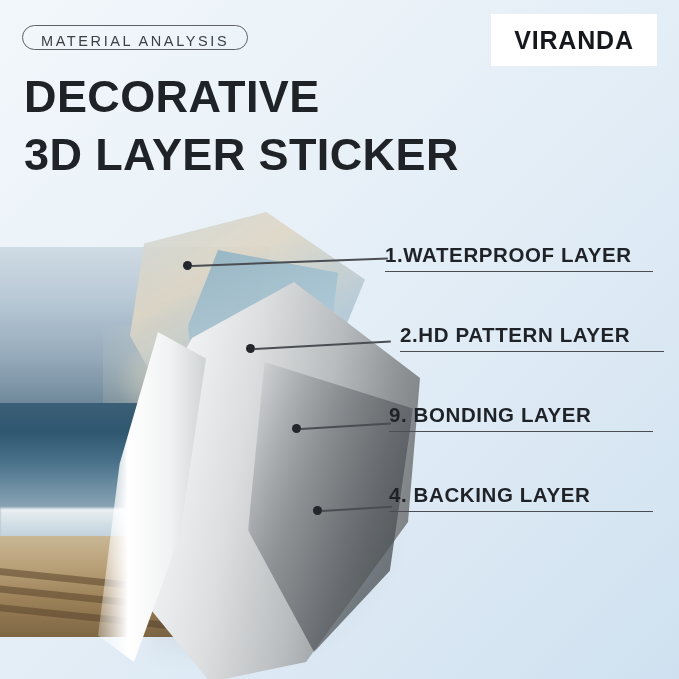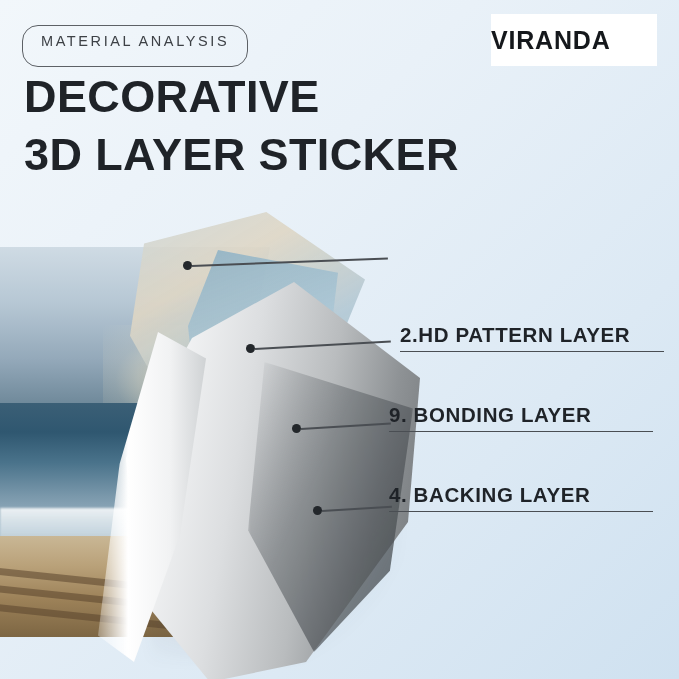--- a/index.html
+++ b/index.html
@@ -21,21 +21,21 @@
     overflow: hidden;
   }
 
   
   .badge {
     position: absolute;
     left: 22px;
     top: 25px;
     border: 1px solid #5d6166;
     border-radius: 16px;
-    padding: 7px 18px 17px 18px;
+    padding: 7px 18px 0 18px;
     font-size: 14.5px;
     letter-spacing: 2.6px;
     color: #3d4146;
     font-weight: 400;
     background: transparent;
     white-space: nowrap;
   }
 
   .headline {
     position: absolute;
@@ -51,20 +51,21 @@
 
   .brand-box {
     position: absolute;
     right: 22px;
     top: 14px;
     width: 166px;
     height: 52px;
     background: #ffffff;
     display: flex;
     align-items: center;
+    justify-content: center;
   }
   .brand-box .brand-text {
     font-size: 25px;
     font-weight: bold;
     letter-spacing: 0.8px;
     color: #15181c;
   }
 
   
   .photo-stage {
@@ -257,20 +258,24 @@
     <div class="curl-color"></div>
     <div class="curl-color2"></div>
     <div class="peel-shadow"></div>
     <div class="peel-body"></div>
     <div class="peel-dark"></div>
     <div class="peel-edge"></div>
   </div>
 
   <div class="dot" style="left:183px; top:261px;"></div>
   <div class="lead-line" style="left:192px; top:265px; width:196px; transform:rotate(-2.2deg);"></div>
+  <div class="callout" style="left:385px; top:243px; width:268px;">
+    <span>1.WATERPROOF LAYER</span>
+    <span class="rule"></span>
+  </div>
 
   <div class="dot" style="left:246px; top:344px;"></div>
   <div class="lead-line" style="left:255px; top:348px; width:136px; transform:rotate(-3.2deg);"></div>
   <div class="callout" style="left:400px; top:323px; width:264px;">
     <span>2.HD PATTERN LAYER</span>
     <span class="rule"></span>
   </div>
 
   <div class="dot" style="left:292px; top:424px;"></div>
   <div class="lead-line" style="left:301px; top:428px; width:90px; transform:rotate(-3.5deg);"></div>

